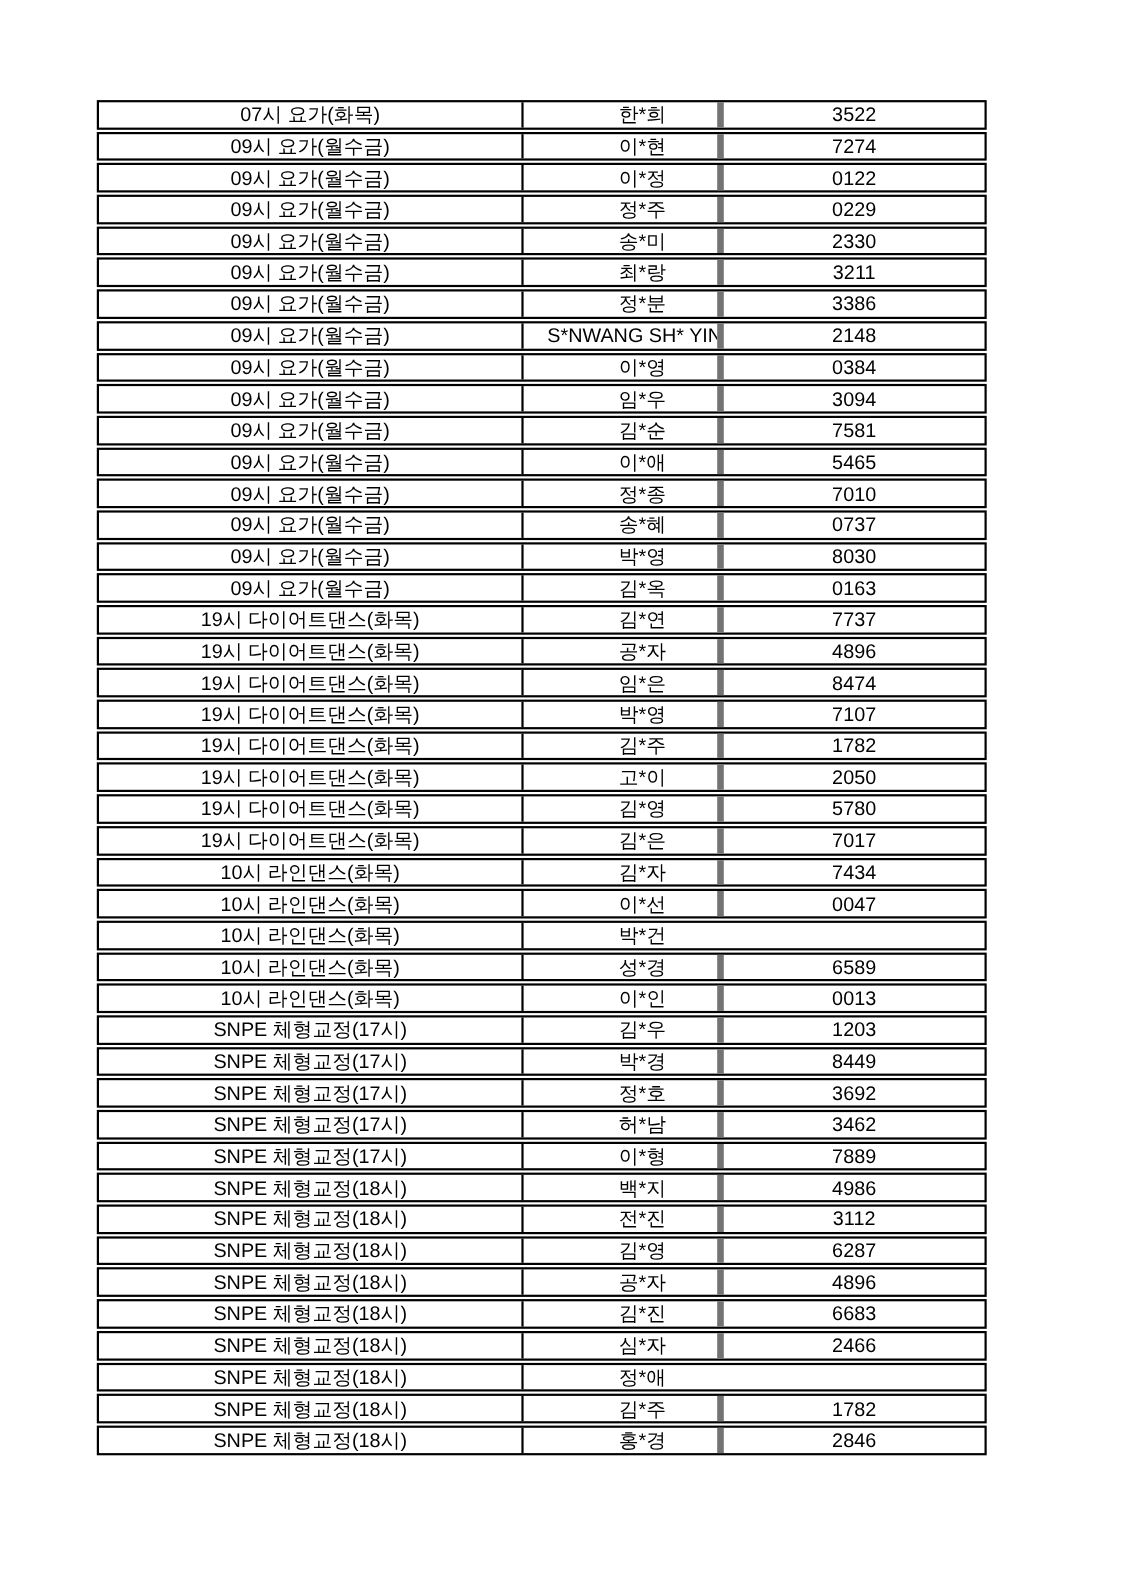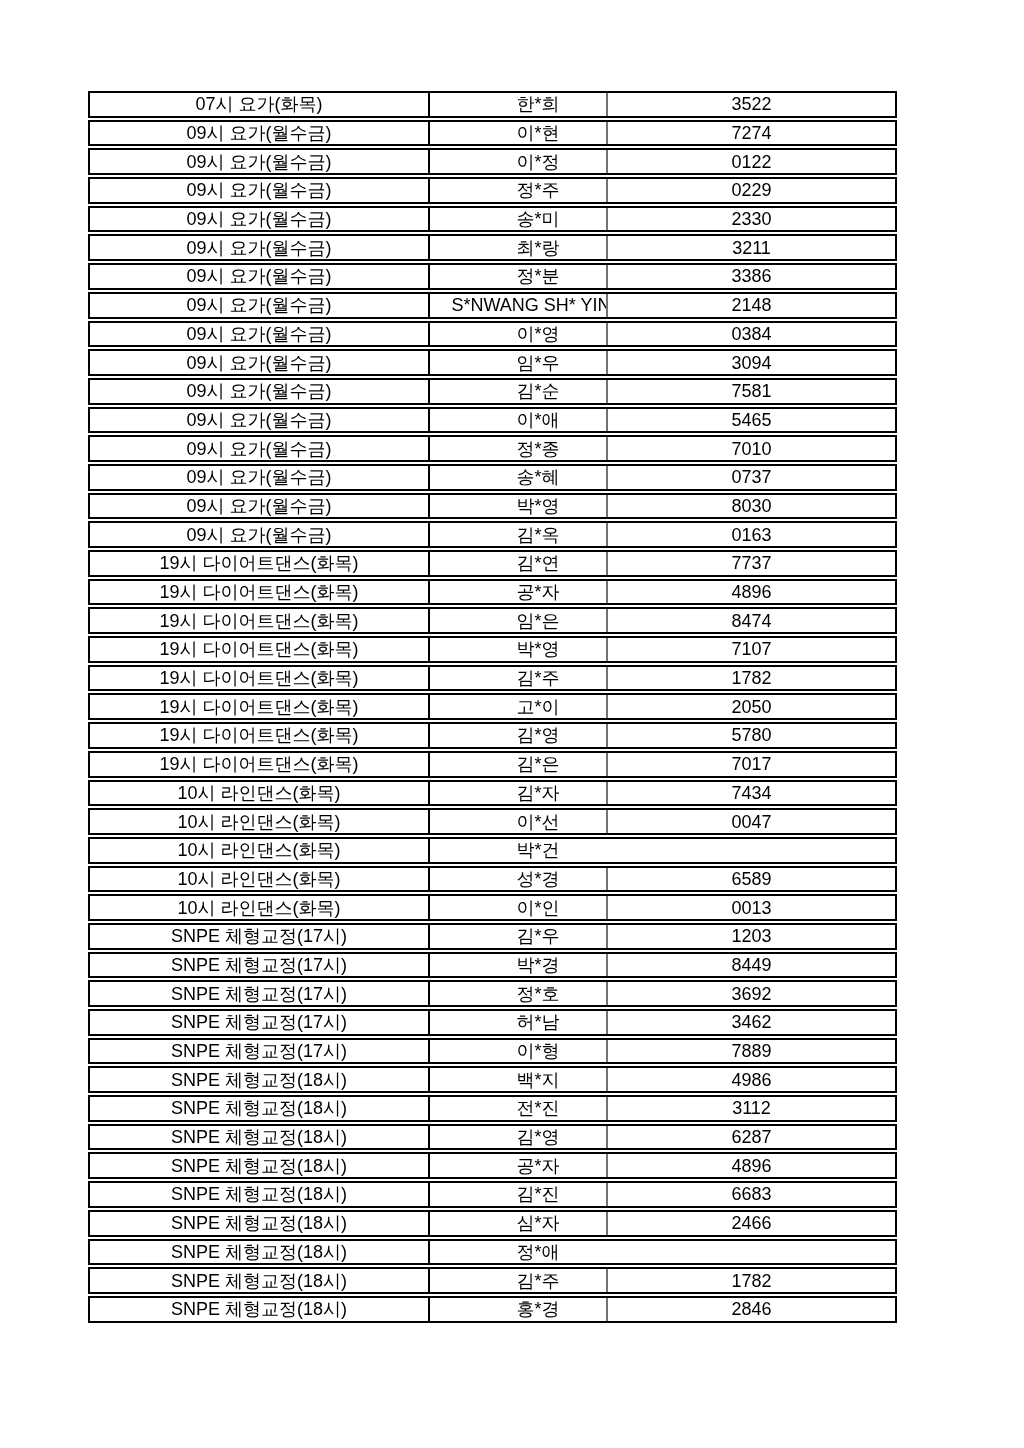--- a/index.html
+++ b/index.html
@@ -33,23 +33,23 @@
     box-sizing: border-box;
     display: flex;
     align-items: center;
     justify-content: center;
     font-size: 18px;
     line-height: 1;
     color: #000000;
     white-space: nowrap;
     overflow: hidden;
   }
-  .cell-class  { width: 338px; }
+  .cell-class  { width: 384px; }
   .cell-name   { width: 178px; border-left: 2px solid #000000; padding-left: 40px; }
-  .cell-number { flex: 1;      border-left: 2px solid #737373; text-align: right; }
+  .cell-number { flex: 1;      border-left: 6px solid #737373; text-align: right; }
 </style>
 </head>
 <body>
 
 <div class="page">
   <div class="table-wrap">
 
   <div class="row">
         <div class="cell cell-class">07시 요가(화목)</div>
         <div class="cell cell-name">한*희</div>

